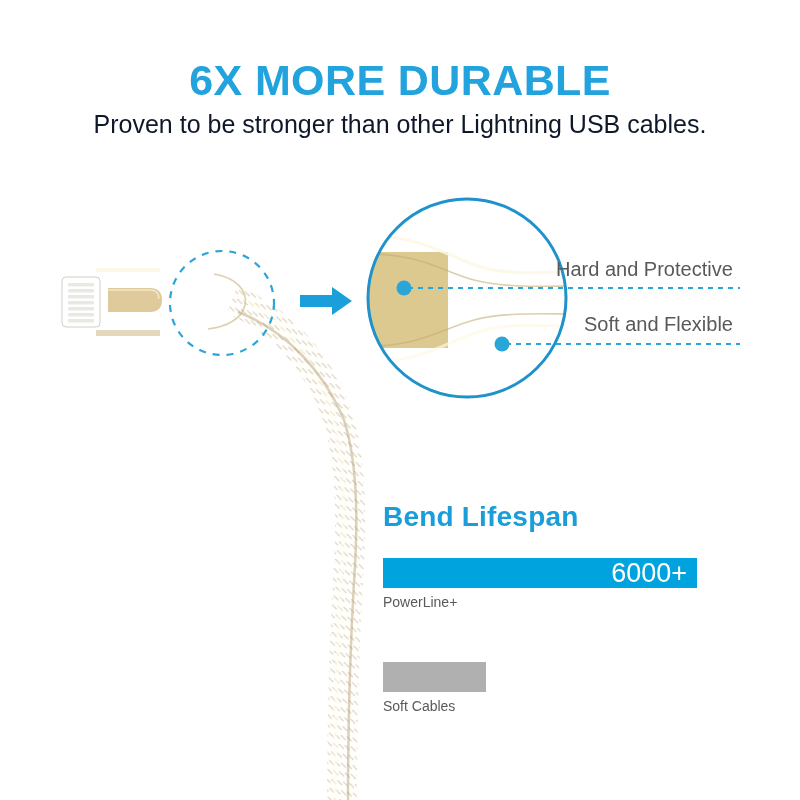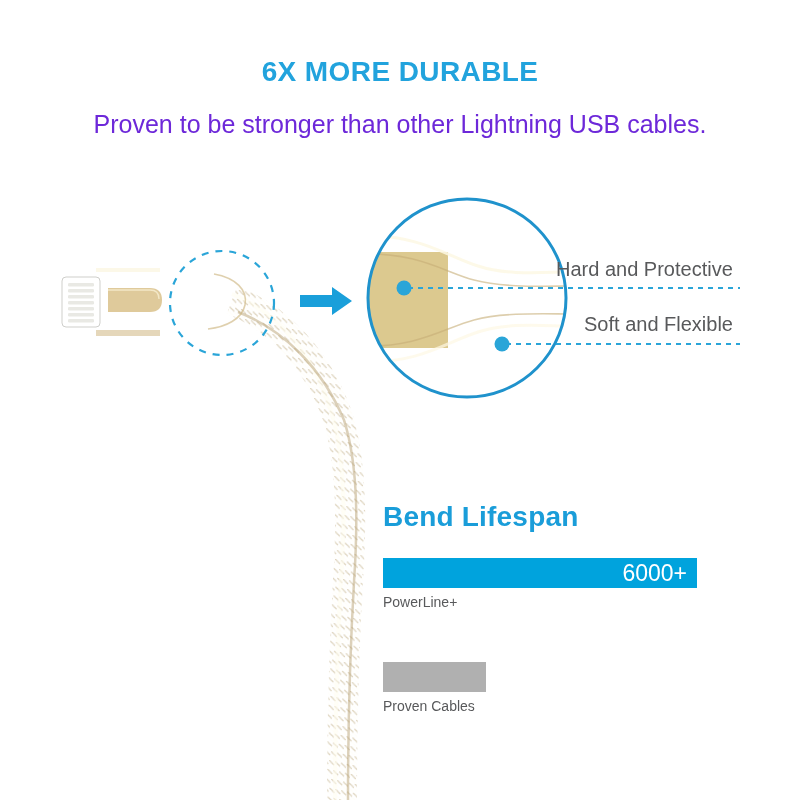--- a/index.html
+++ b/index.html
@@ -16,35 +16,35 @@
     font-family: "Liberation Sans", sans-serif;
   }
 
   
   .headline {
     position: absolute;
     left: 0;
     top: 56px;
     width: 800px;
     text-align: center;
-    font-size: 28px;
+    font-size: 43px;
     font-weight: bold;
     letter-spacing: 0.4px;
     color: #22a3dd;
     white-space: nowrap;
   }
   .subhead {
     position: absolute;
     left: 0;
     top: 110px;
     width: 800px;
     text-align: center;
     font-size: 25px;
     font-weight: normal;
-    color: #6d28d9;
+    color: #0f172a;
     white-space: nowrap;
   }
 
   
   .footnote {
     position: absolute;
     left: 62px;
     top: 736px;
     font-size: 17px;
     color: #6b6b6b;
@@ -100,21 +100,21 @@
     background: #b0b0b0;
     width: 103px;
     margin-top: 52px;
   }
   .bar-value {
     position: absolute;
     right: 10px;
     top: 50%;
     transform: translateY(-50%);
     color: #ffffff;
-    font-size: 23px;
+    font-size: 27px;
     line-height: 1;
     white-space: nowrap;
   }
   .bar-caption {
     margin-top: 6px;
     font-size: 14px;
     color: #58595b;
     white-space: nowrap;
   }
 </style>
@@ -286,18 +286,18 @@
 
     <div class="bar-row">
       <div class="bar bar-primary">
         <span class="bar-value">6000+</span>
       </div>
       <div class="bar-caption">PowerLine+</div>
     </div>
 
     <div class="bar-row">
       <div class="bar bar-secondary"></div>
-      <div class="bar-caption">Proven Cables</div>
+      <div class="bar-caption">Soft Cables</div>
     </div>
   </div>
 
 
 </div>
 
 </body></html>

